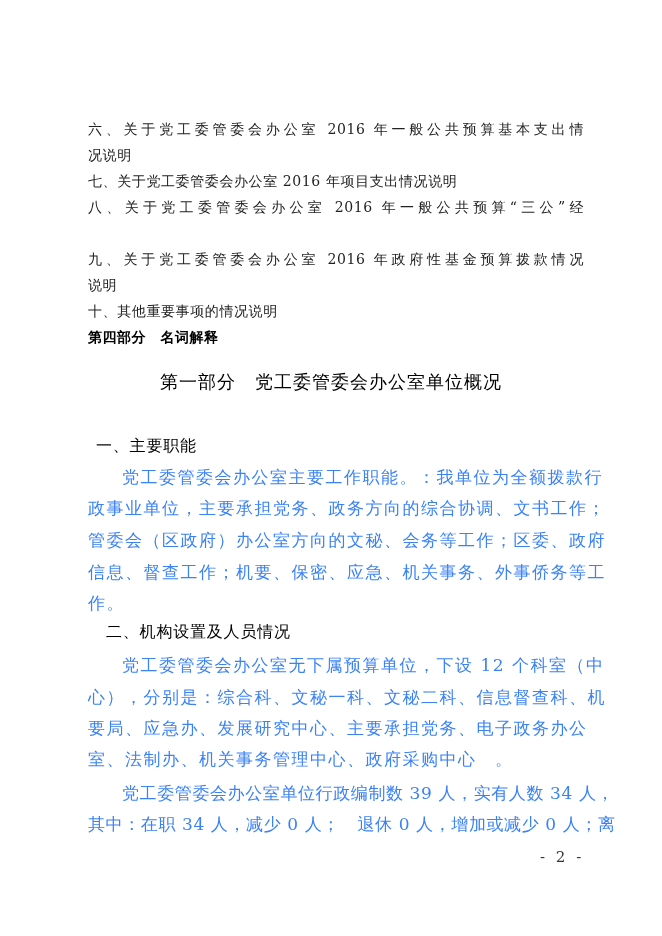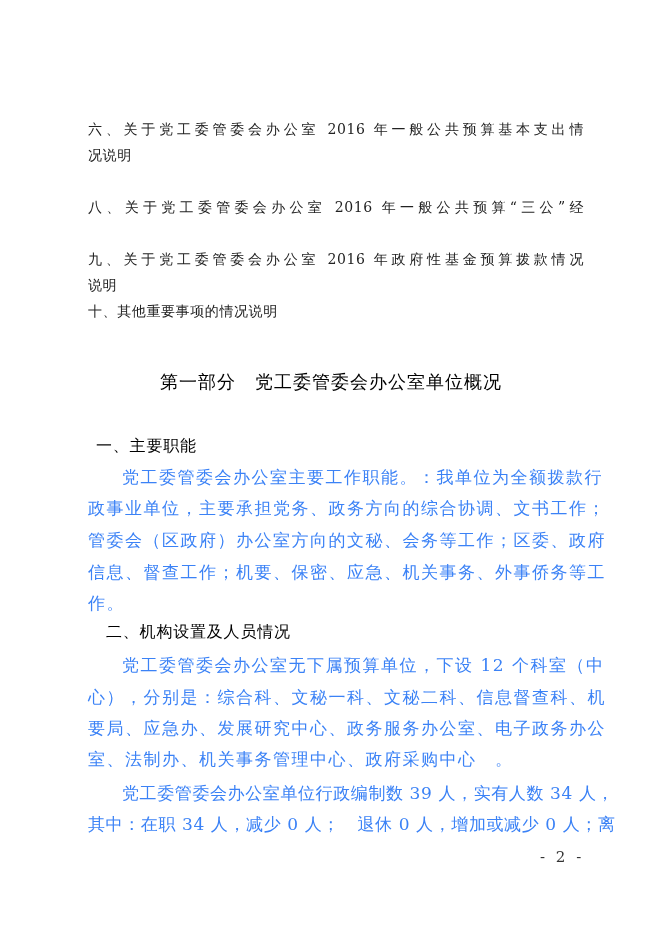--- a/index.html
+++ b/index.html
@@ -33,36 +33,38 @@
       font-size: 15px; color: #333; letter-spacing: 3px;
     }
   </style>
 </head>
 <body>
 
 <div class="page">
 
   <div class="line justify" style="top:118px;">六、关于党工委管委会办公室 2016 年一般公共预算基本支出情</div>
   <div class="line" style="top:144px;">况说明</div>
+  <div class="line" style="top:170px;">七、关于党工委管委会办公室 2016 年项目支出情况说明</div>
   <div class="line justify" style="top:196px;">八、关于党工委管委会办公室 2016 年一般公共预算“三公”经</div>
   <div class="line justify" style="top:248px;">九、关于党工委管委会办公室 2016 年政府性基金预算拨款情况</div>
   <div class="line" style="top:274px;">说明</div>
   <div class="line" style="top:300px;">十、其他重要事项的情况说明</div>
+  <div class="line bold" style="top:326px;">第四部分　名词解释</div>
 
   <div class="heading-center" style="top:370px;">第一部分　党工委管委会办公室单位概况</div>
 
   <div class="sec-heading" style="left:96px; top:434px;">一、主要职能</div>
   <div class="body-line indent justify" style="top:466px;">党工委管委会办公室主要工作职能。：我单位为全额拨款行</div>
   <div class="body-line justify" style="top:497px;">政事业单位，主要承担党务、政务方向的综合协调、文书工作；</div>
   <div class="body-line justify" style="top:529px;">管委会（区政府）办公室方向的文秘、会务等工作；区委、政府</div>
   <div class="body-line justify" style="top:561px;">信息、督查工作；机要、保密、应急、机关事务、外事侨务等工</div>
   <div class="body-line" style="top:592px;">作。</div>
 
   <div class="sec-heading" style="left:106px; top:620px;">二、机构设置及人员情况</div>
   <div class="body-line indent justify" style="top:654px;">党工委管委会办公室无下属预算单位，下设 12 个科室（中</div>
   <div class="body-line justify" style="top:686px;">心），分别是：综合科、文秘一科、文秘二科、信息督查科、机</div>
-  <div class="body-line justify" style="top:717px;">要局、应急办、发展研究中心、政务服务办公室、电子政务办公</div>
+  <div class="body-line justify" style="top:717px;">要局、应急办、发展研究中心、主要承担党务、电子政务办公</div>
   <div class="body-line" style="top:748px;">室、法制办、机关事务管理中心、政府采购中心　。</div>
   <div class="body-line indent justify" style="top:782px; letter-spacing:0.6px;">党工委管委会办公室单位行政编制数 39 人，实有人数 34 人，</div>
   <div class="body-line justify" style="top:813px; letter-spacing:0.6px;">其中：在职 34 人，减少 0 人；　退休 0 人，增加或减少 0 人；离</div>
 
   <div class="page-number">- 2 -</div>
 </div>
 
 </body></html>

